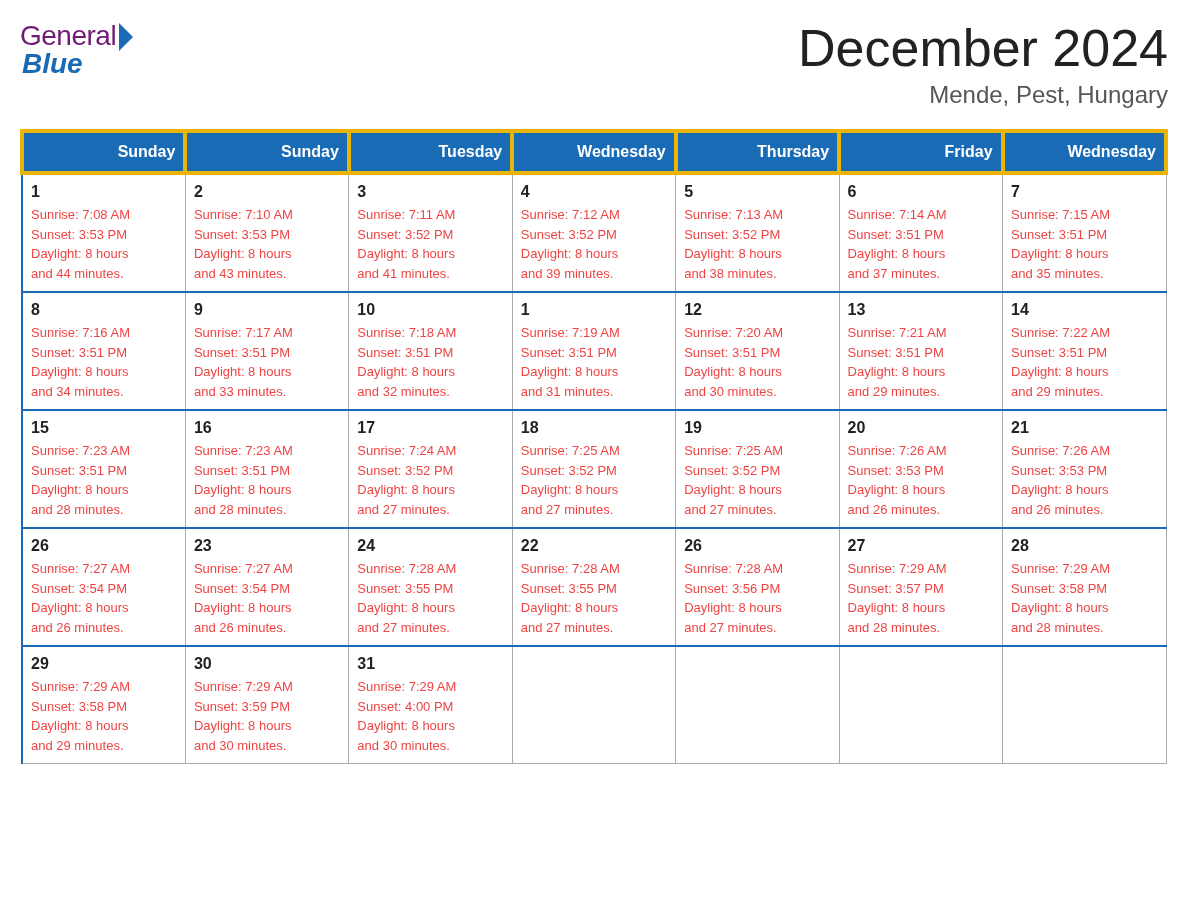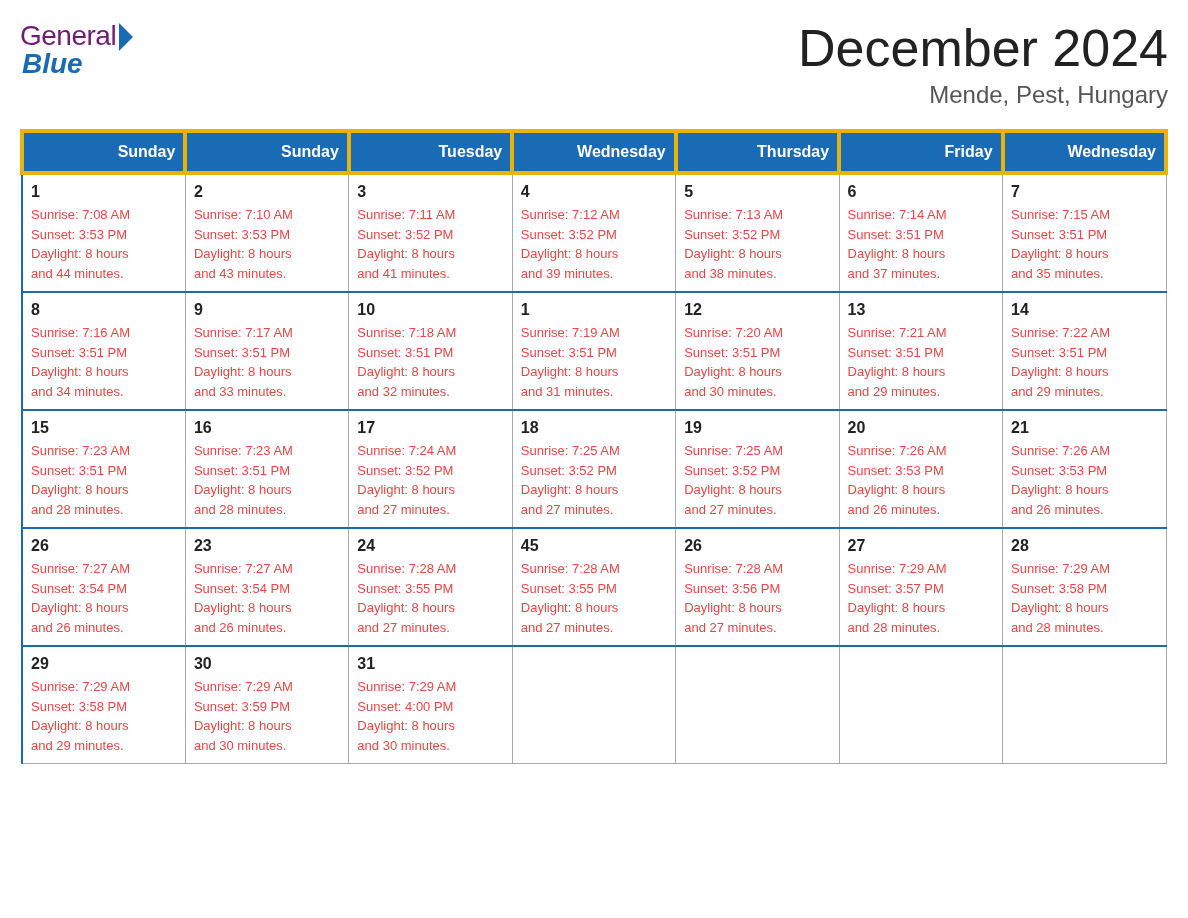--- a/index.html
+++ b/index.html
@@ -235,21 +235,21 @@
         </td>
         <td>
           <span class="day-num">23</span>
           <div class="day-info">Sunrise: 7:27 AM<br>Sunset: 3:54 PM<br>Daylight: 8 hours<br>and 26 minutes.</div>
         </td>
         <td>
           <span class="day-num">24</span>
           <div class="day-info">Sunrise: 7:28 AM<br>Sunset: 3:55 PM<br>Daylight: 8 hours<br>and 27 minutes.</div>
         </td>
         <td>
-          <span class="day-num">45</span>
+          <span class="day-num">22</span>
           <div class="day-info">Sunrise: 7:28 AM<br>Sunset: 3:55 PM<br>Daylight: 8 hours<br>and 27 minutes.</div>
         </td>
         <td>
           <span class="day-num">26</span>
           <div class="day-info">Sunrise: 7:28 AM<br>Sunset: 3:56 PM<br>Daylight: 8 hours<br>and 27 minutes.</div>
         </td>
         <td>
           <span class="day-num">27</span>
           <div class="day-info">Sunrise: 7:29 AM<br>Sunset: 3:57 PM<br>Daylight: 8 hours<br>and 28 minutes.</div>
         </td>

